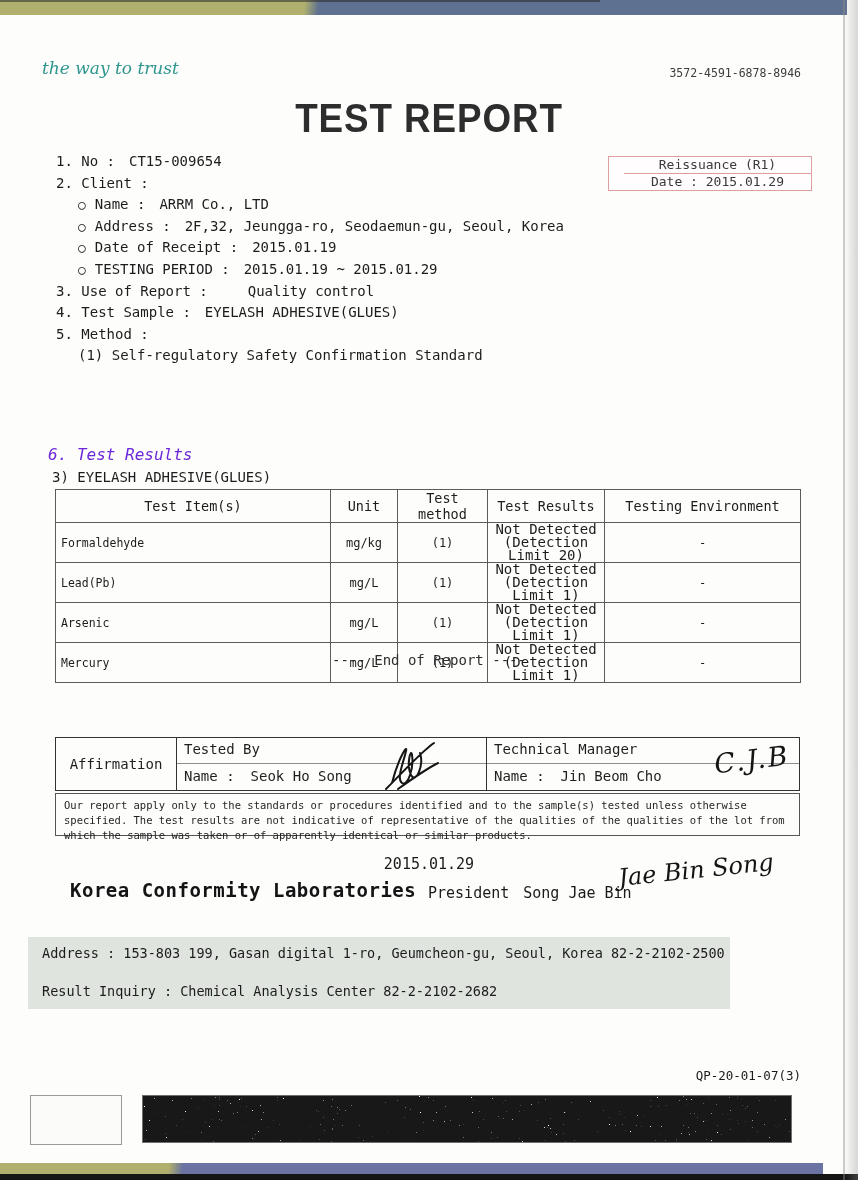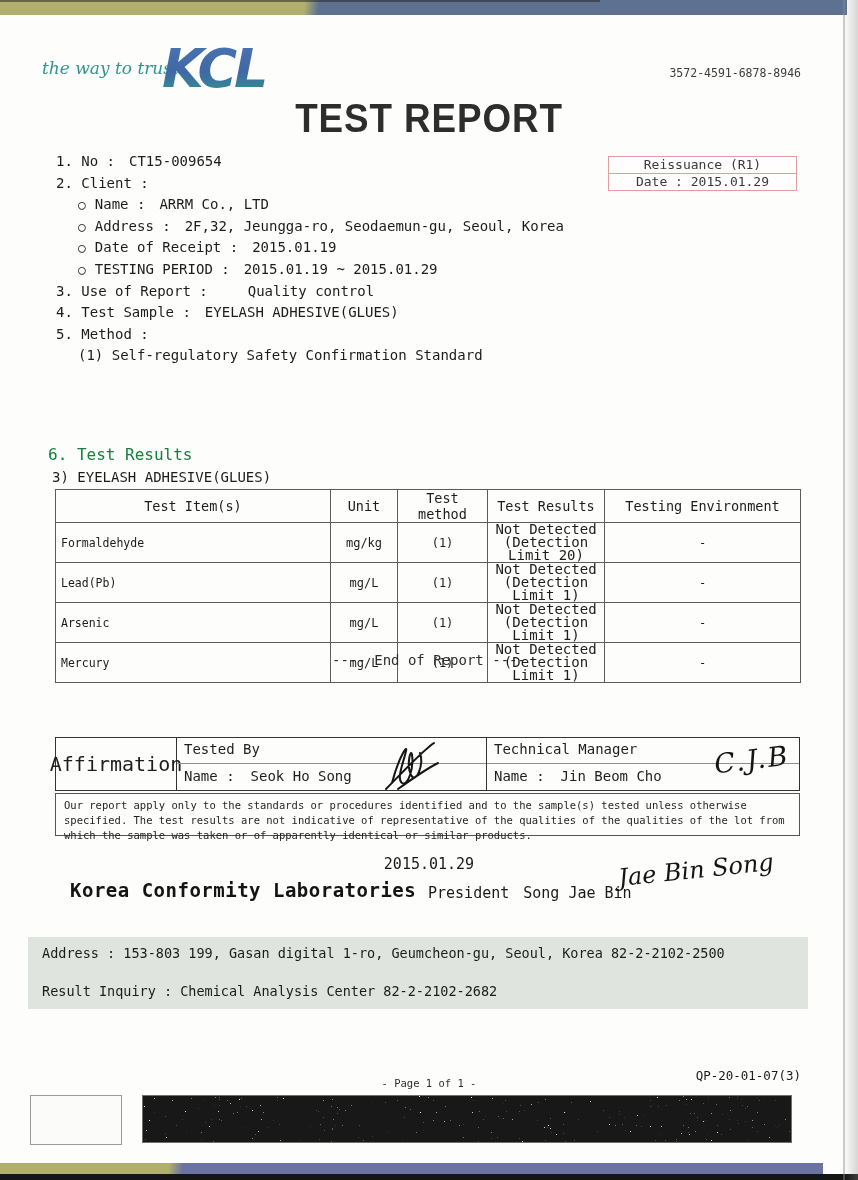--- a/index.html
+++ b/index.html
@@ -27,87 +27,86 @@
          -webkit-background-clip:text;background-clip:text;color:transparent;}
   }
   .serial{position:absolute;right:57px;top:66px;font-size:11.5px;color:#3c3c3c;}
 
   .title{position:absolute;left:0;top:96px;width:100%;text-align:center;
          font-family:"Liberation Sans",sans-serif;font-weight:bold;font-size:40px;
          letter-spacing:1px;color:#2d2d2d;transform:scaleX(.92);}
 
   
   .reissue{position:absolute;left:608px;top:156px;width:187px;border:1px solid #df9f9f;
-           background:#fffdfd;text-align:center;font-size:13px;color:#3a3a3a;}
+           background:#fffdfd;text-align:center;font-size:13px;color:#3a3a3a;padding-left:15px;}
   .reissue .row{height:16px;line-height:16px;}
   .reissue .row + .row{border-top:1px solid #df9f9f;}
 
   
   .info{position:absolute;left:56px;top:151px;font-size:14px;line-height:21.6px;color:#1c1c1c;white-space:nowrap;}
   .info .l2{padding-left:22px;}
   .info .bullet{margin-right:9px;font-size:13px;}
   .info .val{margin-left:14px;}
   .info .valw{margin-left:40px;}
 
   
-  .sec6{position:absolute;left:48px;top:445px;font-size:16px;color:#15803d;}
+  .sec6{position:absolute;left:48px;top:445px;font-size:16px;color:#6d28d9;font-style:italic;}
   .sec6sub{position:absolute;left:52px;top:469px;font-size:14px;color:#1c1c1c;}
   .rtable{position:absolute;left:55px;top:489px;width:745px;border-collapse:collapse;
           font-size:12px;color:#1c1c1c;table-layout:fixed;border:1.5px solid #4c4c4c;}
   .rtable th,.rtable td{border:1px solid #5c5c5c;font-weight:normal;padding:0;text-align:center;}
   .rtable th{height:20px;font-size:13.5px;}
   .rtable td{height:30px;}
   .rtable td.item{text-align:left;padding-left:5px;font-size:11.5px;}
   .rtable .res{font-size:14px;line-height:13px;}
   .endnote{position:absolute;left:0;top:652px;width:100%;text-align:center;font-size:14px;color:#2d2d2d;}
 
   
   .aff{position:absolute;left:55px;top:737px;width:745px;height:54px;border:1.5px solid #333;
        box-sizing:border-box;display:flex;}
   .aff-label{width:120px;border-right:1.5px solid #333;display:flex;align-items:center;
-             justify-content:center;font-size:20px;flex:none;}
+             justify-content:center;font-size:14px;flex:none;}
   .aff-cell{position:relative;flex:none;width:310px;border-right:1.5px solid #333;box-sizing:border-box;}
   .aff-cell.last{flex:1;border-right:none;}
   .aff-r1{height:25px;line-height:23px;padding-left:7px;border-bottom:1px solid #8e8e8e;font-size:14px;}
   .aff-r2{height:25px;line-height:25px;padding-left:7px;font-size:14px;}
   .aff-r2 .nm{margin-left:16px;}
   .sig-scribble{position:absolute;right:42px;top:1px;}
   .sig-initials{position:absolute;right:10px;top:6px;font-family:"DejaVu Serif",serif;font-style:italic;
                 font-size:27px;color:#141414;transform:rotate(-7deg);letter-spacing:2px;}
   .disc{position:absolute;left:55px;top:793px;width:745px;height:43px;border:1px solid #555;
         box-sizing:border-box;padding:4px 8px;font-size:10.5px;line-height:14.8px;color:#1f1f1f;}
 
   
   .issue-date{position:absolute;left:0;top:855px;width:100%;text-align:center;font-size:15px;color:#1a1a1a;}
   .org{position:absolute;left:70px;top:879px;font-size:19px;font-weight:bold;letter-spacing:.5px;color:#141414;white-space:nowrap;}
   .president{position:absolute;left:428px;top:884px;font-size:15px;color:#1a1a1a;white-space:nowrap;}
   .president .pn{margin-left:14px;}
   .sig-president{position:absolute;left:618px;top:856px;font-family:"DejaVu Serif",serif;font-style:italic;
                  font-size:24px;color:#141414;transform:rotate(-6deg);white-space:nowrap;}
 
   
-  .addr{position:absolute;left:28px;top:937px;width:780px;height:72px;background:#dfe4df;}
+  .addr{position:absolute;left:28px;top:937px;width:702px;height:72px;background:#dfe4df;}
   .addr .a1{position:absolute;left:14px;top:8px;font-size:13.5px;color:#1c1c1c;white-space:nowrap;}
   .addr .a2{position:absolute;left:14px;top:46px;font-size:13.5px;color:#1c1c1c;white-space:nowrap;}
   .page-num{position:absolute;left:0;top:1077px;width:100%;text-align:center;font-size:10.5px;color:#2d2d2d;}
   .doc-code{position:absolute;right:57px;top:1068px;font-size:12.5px;color:#1a1a1a;}
   .stamp-box{position:absolute;left:30px;top:1095px;width:90px;height:48px;border:1px solid #9a9a9a;background:#fbfbfa;}
   .noise{position:absolute;left:142px;top:1095px;width:650px;height:48px;border:1px solid #6f6f6f;box-sizing:border-box;background:#fdfdfd;}
   .noise svg{display:block;}
 </style>
 </head>
 <body>
 
 <div class="page">
 
   <div class="top-band"></div>
   <div class="top-edge"></div>
 
   <div class="tagline">the way to trust</div>
-  <div class="kcl">KCL</div>
   <div class="serial">3572-4591-6878-8946</div>
 
   <div class="title">TEST REPORT</div>
 
   <div class="reissue">
     <div class="row">Reissuance (R1)</div>
     <div class="row">Date : 2015.01.29</div>
   </div>
 
   <div class="info">
@@ -234,21 +233,20 @@
   <div class="president">
     <span>President</span><span class="pn">Song Jae Bin</span>
   </div>
   <div class="sig-president">Jae Bin Song</div>
 
   <div class="addr">
     <div class="a1">Address : 153-803 199, Gasan digital 1-ro, Geumcheon-gu, Seoul, Korea  82-2-2102-2500</div>
     <div class="a2">Result Inquiry : Chemical Analysis Center 82-2-2102-2682</div>
   </div>
 
-  <div class="page-num">- Page 1 of 1 -</div>
   <div class="doc-code">QP-20-01-07(3)</div>
 
   <div class="stamp-box"></div>
   <div class="noise">
     <svg width="648" height="46">
       <filter id="tvnoise">
         <feTurbulence type="fractalNoise" baseFrequency="0.85" numOctaves="2" stitchTiles="stitch"></feTurbulence>
         <feColorMatrix type="matrix" values="0 0 0 0 0  0 0 0 0 0  0 0 0 0 0  5 5 5 0 -4.2"></feColorMatrix>
       </filter>
       <rect width="648" height="46" fill="#fdfdfd"></rect>

